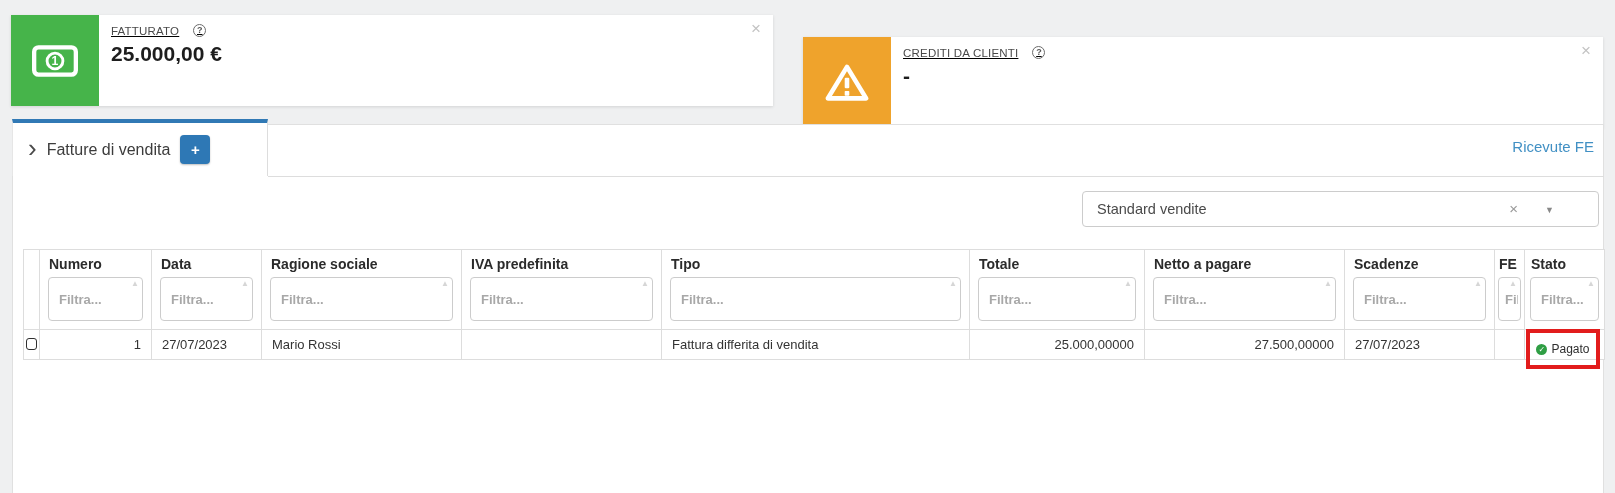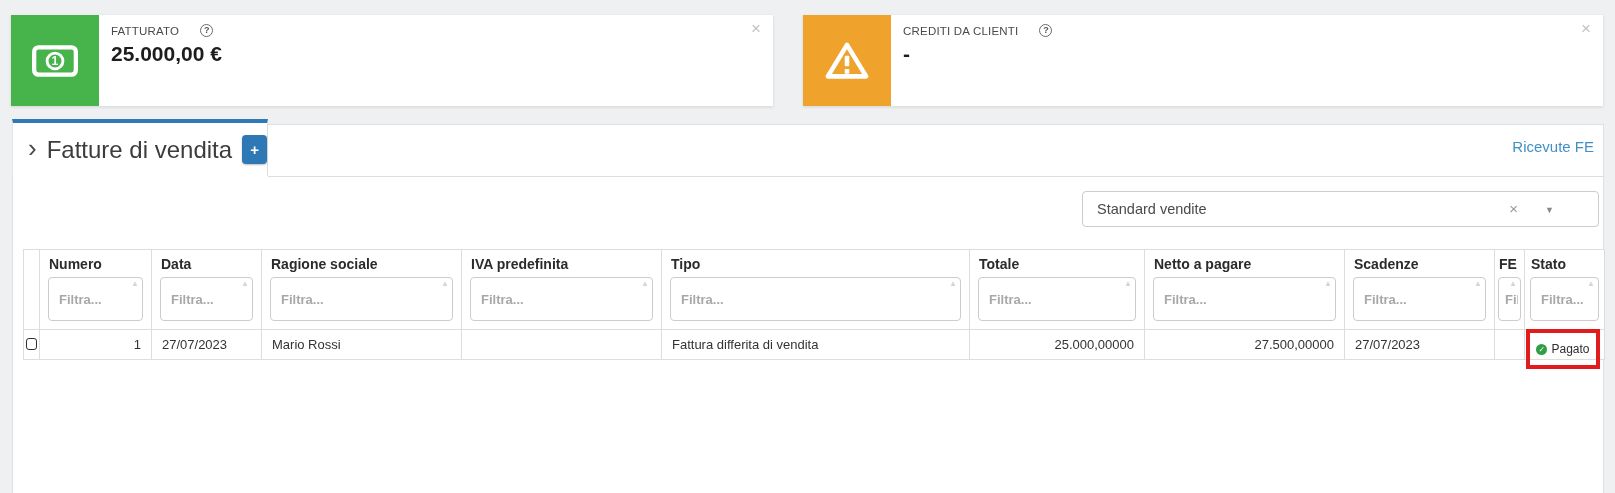--- a/index.html
+++ b/index.html
@@ -17,21 +17,21 @@
     background:#fff; display:flex;
     box-shadow:0 1px 3px rgba(0,0,0,.12);
   }
   .card-icon {
     width:88px; height:91px; flex:0 0 88px;
     display:flex; align-items:center; justify-content:center;
   }
   .card-icon.green  { background:#46b44a; }
   .card-icon.orange { background:#efa32c; }
   .card-body { padding:9px 0 0 12px; }
-  .card-label-row { display:flex; align-items:center; gap:21px; }
+  .card-label-row { display:flex; align-items:center; gap:14px;text-decoration:underline; }
   .card-label { font-size:11.5px; color:#4a4a4a; letter-spacing:.2px; }
   .help-icon {
     width:13px; height:13px; border:1px solid #6b6b6b; border-radius:50%;
     font-size:9px; line-height:11px; text-align:center; color:#555;
     display:inline-block; font-weight:bold;
   }
   .card-value { margin-top:5px; font-size:21px; font-weight:bold; color:#1d1d1d; }
   .card-close {
     position:absolute; top:5px; right:12px;
     font-size:17px; color:#c3c3c3; cursor:pointer; line-height:1;
@@ -43,21 +43,21 @@
     background:#fff; border:1px solid #e0e0e0; border-bottom:none;
   }
   .tab {
     position:absolute; left:12px; top:119px; width:256px; height:57px;
     background:#fff; border-top:4px solid #3179b5;
     border-right:1px solid #ddd; border-left:1px solid #e6e6e6;
     z-index:5; display:flex; align-items:center; gap:10px; padding-left:15px;
     cursor:pointer;
   }
   .tab-chevron { font-size:26px; color:#4a4a4a; line-height:20px; margin-top:-4px; }
-  .tab-label { font-size:24px; color:#3c3c3c; white-space:nowrap; }
+  .tab-label { font-size:16px; color:#3c3c3c; white-space:nowrap; }
   .add-btn {
     width:30px; height:29px; background:#2e78b5; color:#fff;
     border:none; border-radius:4px; font-size:15px; font-weight:bold;
     cursor:pointer; box-shadow:0 1px 2px rgba(0,0,0,.25);
     font-family:"Liberation Sans", sans-serif;
   }
   .tabstrip-line {
     position:absolute; left:268px; top:176px; width:1336px; height:1px;
     background:#ddd; z-index:4;
   }
@@ -148,21 +148,21 @@
     <div class="card-body">
       <div class="card-label-row">
         <span class="card-label">FATTURATO</span>
         <span class="help-icon">?</span>
       </div>
       <div class="card-value">25.000,00 €</div>
     </div>
     <span class="card-close">×</span>
   </div>
 
-  <div class="card" style="left:803px; width:800px;">
+  <div class="card" style="left:803px; width:800px;margin-top:22px;">
     <div class="card-icon orange">
       <svg width="46" height="42" viewBox="0 0 60 54">
         <path d="M30 6 L55 47 L5 47 Z" fill="none" stroke="#fff" stroke-width="6" stroke-linejoin="round"></path>
         <rect x="27" y="20" width="6" height="14" rx="1.5" fill="#fff"></rect>
         <rect x="27" y="37.5" width="6" height="6" rx="1" fill="#fff"></rect>
       </svg>
     </div>
     <div class="card-body">
       <div class="card-label-row">
         <span class="card-label">CREDITI DA CLIENTI</span>

